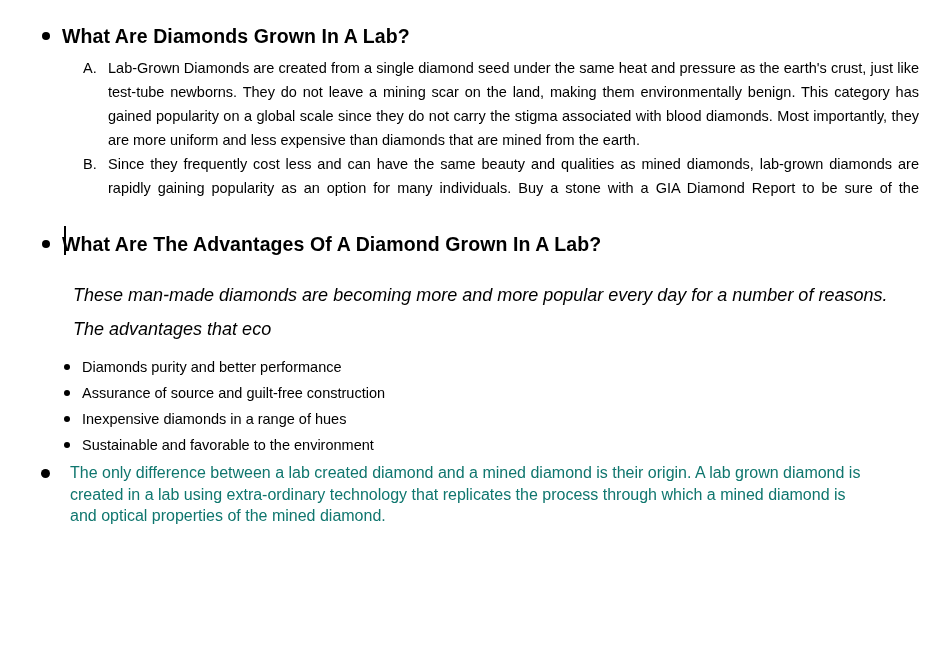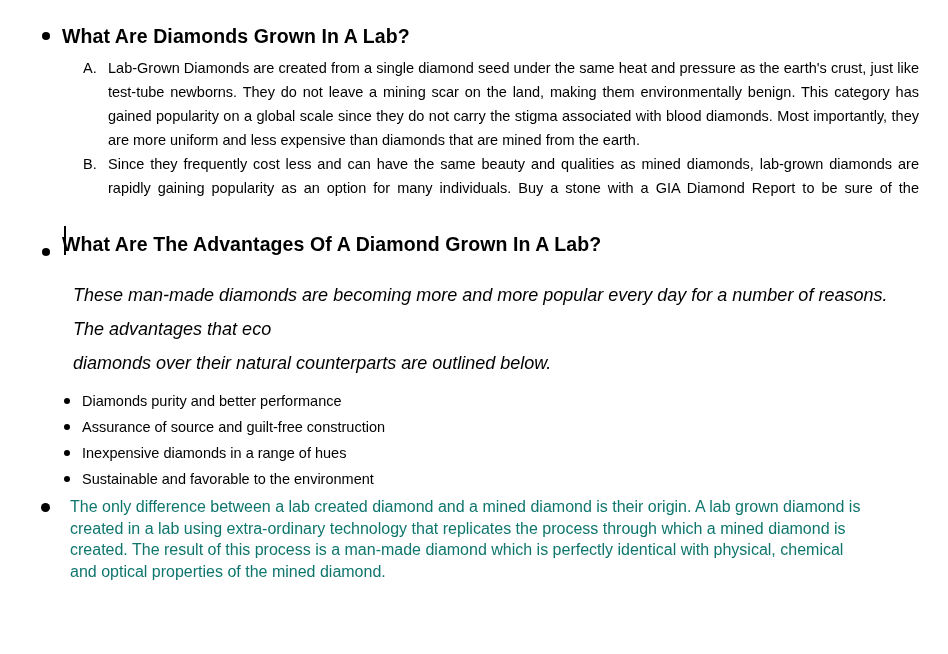--- a/index.html
+++ b/index.html
@@ -18,21 +18,21 @@
     border-radius: 50%;
     background: #000000;
     flex: none;
   }
   
   .h-row {
     display: flex;
     align-items: center;
   }
   .h-row.h1 { margin: 24px 0 0 42px; }
-  .h-row.h2 { margin: 32px 0 0 42px; align-items: flex-end; }
+  .h-row.h2 { margin: 32px 0 0 42px; }
   .h-row .dot { width: 8px; height: 8px; margin-right: 12px; }
   .h-row h2 {
     font-size: 19.5px;
     font-weight: bold;
     letter-spacing: 0.1px;
     line-height: 24px;
     color: #000000;
   }
   
   .alpha-list { margin-top: 8px; }
@@ -118,21 +118,20 @@
 
   <div class="caret"></div>
 
   <div class="h-row h2">
     <span class="dot"></span>
     <h2>What Are The Advantages Of A Diamond Grown In A Lab?</h2>
   </div>
 
   <div class="intro">
       <div class="line">These man-made diamonds are becoming more and more popular every day for a number of reasons. The advantages that eco</div>
-      <div class="line">diamonds over their natural counterparts are outlined below.</div>
     </div>
 
   <div class="mini-list">
     <div class="mini-item">
       <span class="dot"></span>
       <span>Diamonds purity and better performance</span>
     </div>
     <div class="mini-item">
       <span class="dot"></span>
       <span>Assurance of source and guilt-free construction</span>
@@ -145,18 +144,17 @@
       <span class="dot"></span>
       <span>Sustainable and favorable to the environment</span>
     </div>
   </div>
 
   <div class="note">
     <span class="dot"></span>
     <div class="note-text">
         <div class="line">The only difference between a lab created diamond and a mined diamond is their origin. A lab grown diamond is</div>
         <div class="line">created in a lab using extra-ordinary technology that replicates the process through which a mined diamond is</div>
-        <div class="line">created. The result of this process is a man-made diamond which is perfectly identical with physical, chemical</div>
         <div class="line">and optical properties of the mined diamond.</div>
       </div>
   </div>
 
 </div>
 
 </body></html>

